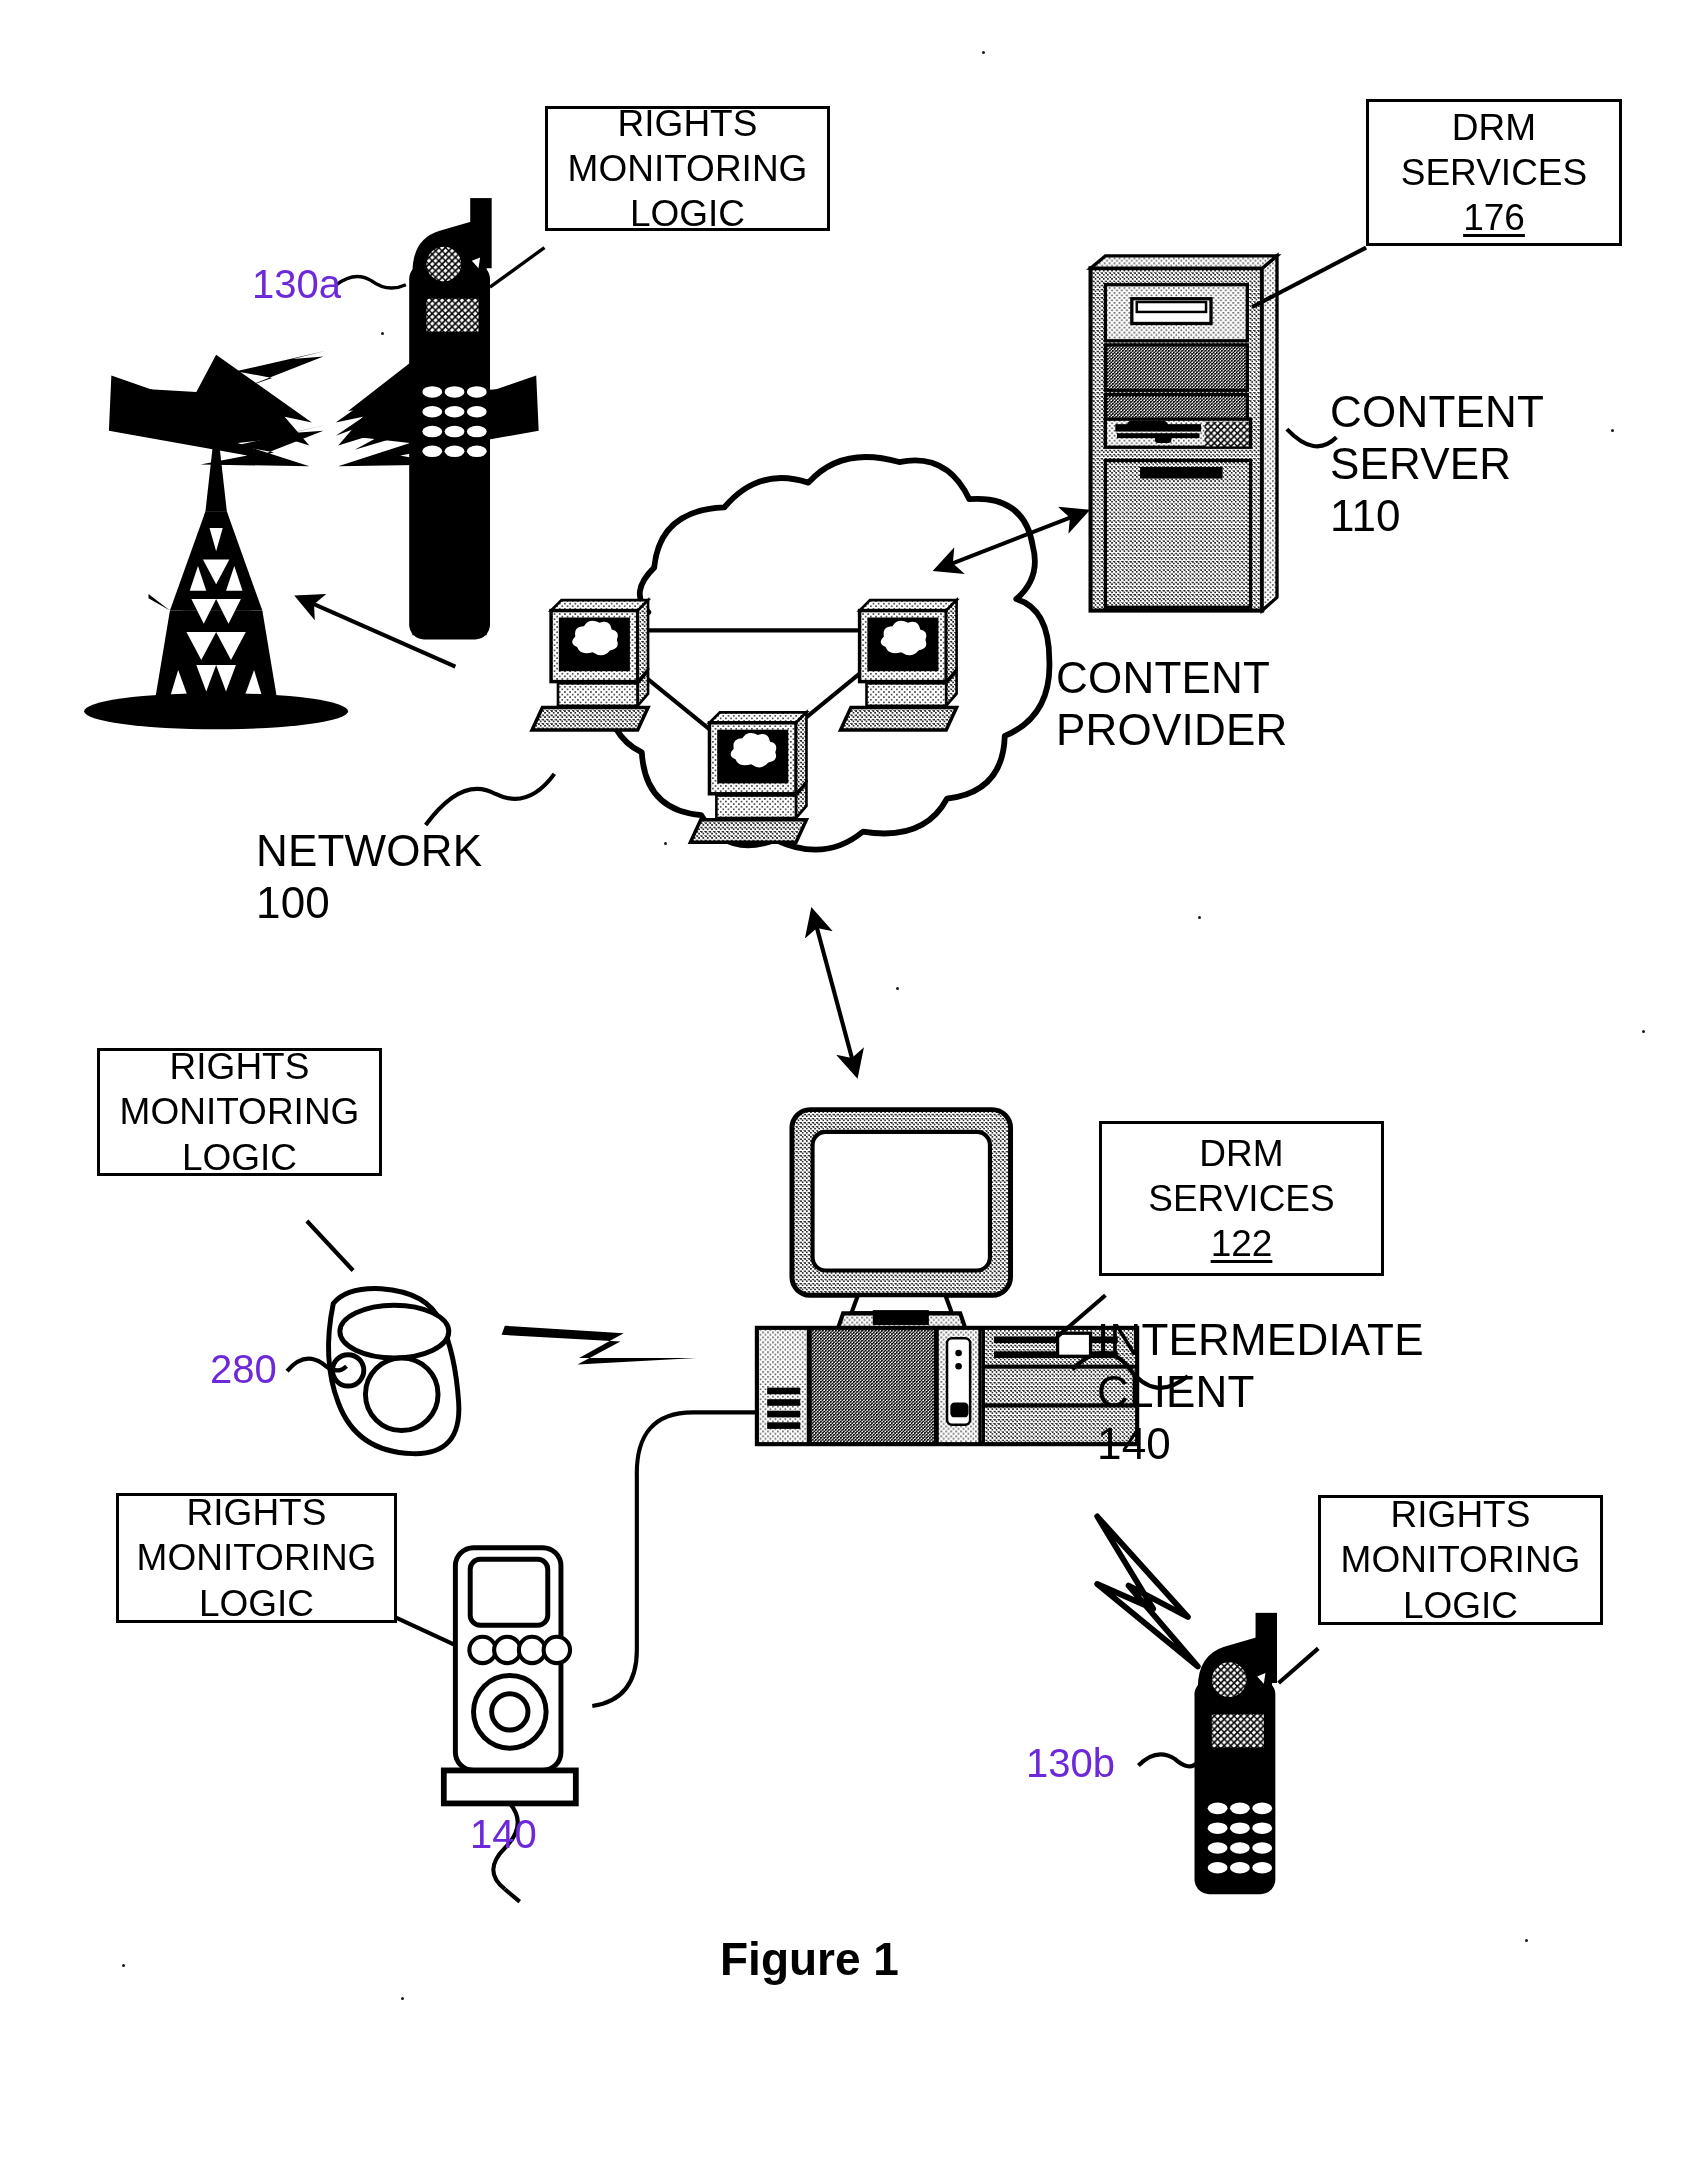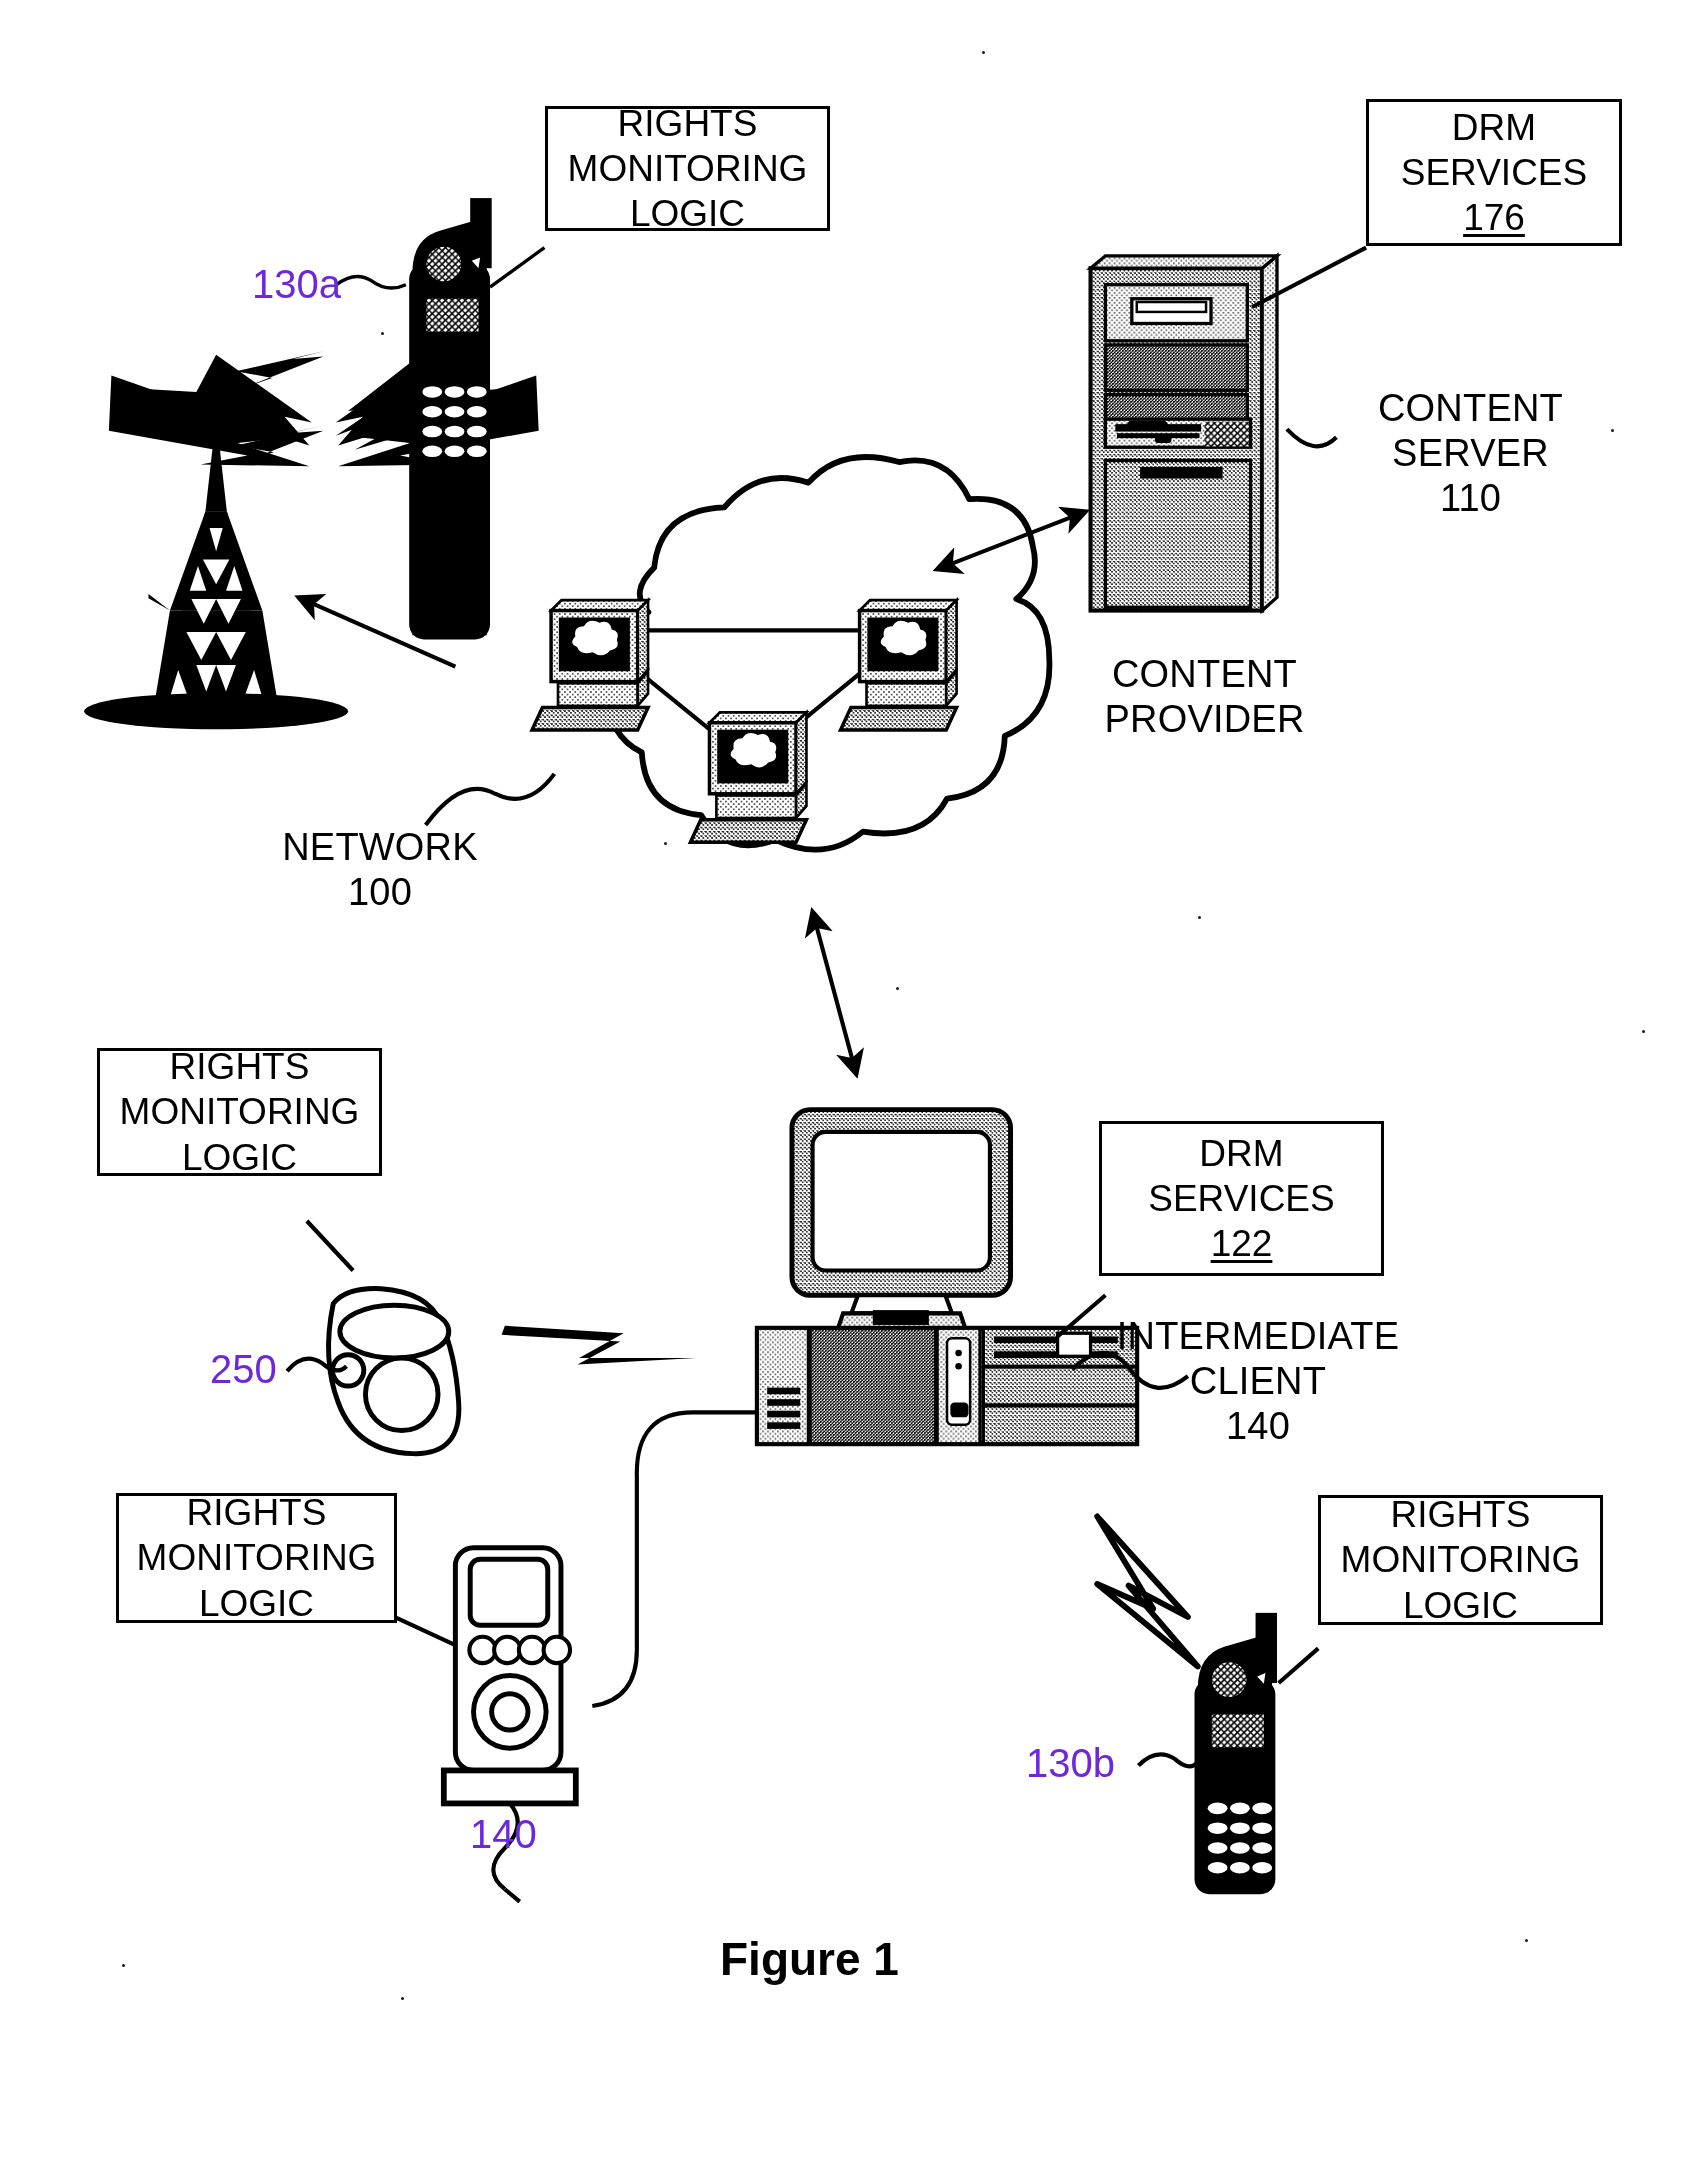--- a/index.html
+++ b/index.html
@@ -21,24 +21,24 @@
   #fig-svg {
     position: absolute;
     left: 0;
     top: 0;
     width: 1687px;
     height: 2183px;
   }
   .lbl {
     position: absolute;
     font-family: "Liberation Sans", sans-serif;
-    font-size: 38px;
+    font-size: 44px;
     line-height: 1.18;
     letter-spacing: 0.2px;
-    text-align: center;
+    text-align: left;
     white-space: pre-line;
     color: #000;
   }
   .box {
     position: absolute;
     border: 3.3px solid #000;
     background: #fff;
     display: flex;
     flex-direction: column;
     align-items: center;
@@ -454,21 +454,21 @@
   <div class="lbl" style="left:1056px; top:652px; width:297px;">CONTENT
 PROVIDER</div>
 
   <div class="lbl" style="left:1097px; top:1314px; width:322px;">INTERMEDIATE
 CLIENT
 140</div>
 
 
   <div class="ref" style="left:252px; top:262px;">130a</div>
 
-  <div class="ref" style="left:210px; top:1347px;">250</div>
+  <div class="ref" style="left:210px; top:1347px;">280</div>
 
   <div class="ref" style="left:470px; top:1812px;">140</div>
 
   <div class="ref" style="left:1026px; top:1741px;">130b</div>
 
   <div class="figcap" style="left:720px; top:1932px;">Figure 1</div>
 
   <div class="speck" style="left:982px; top:51px;"></div>
   <div class="speck" style="left:381px; top:332px;"></div>
   <div class="speck" style="left:1611px; top:429px;"></div>

